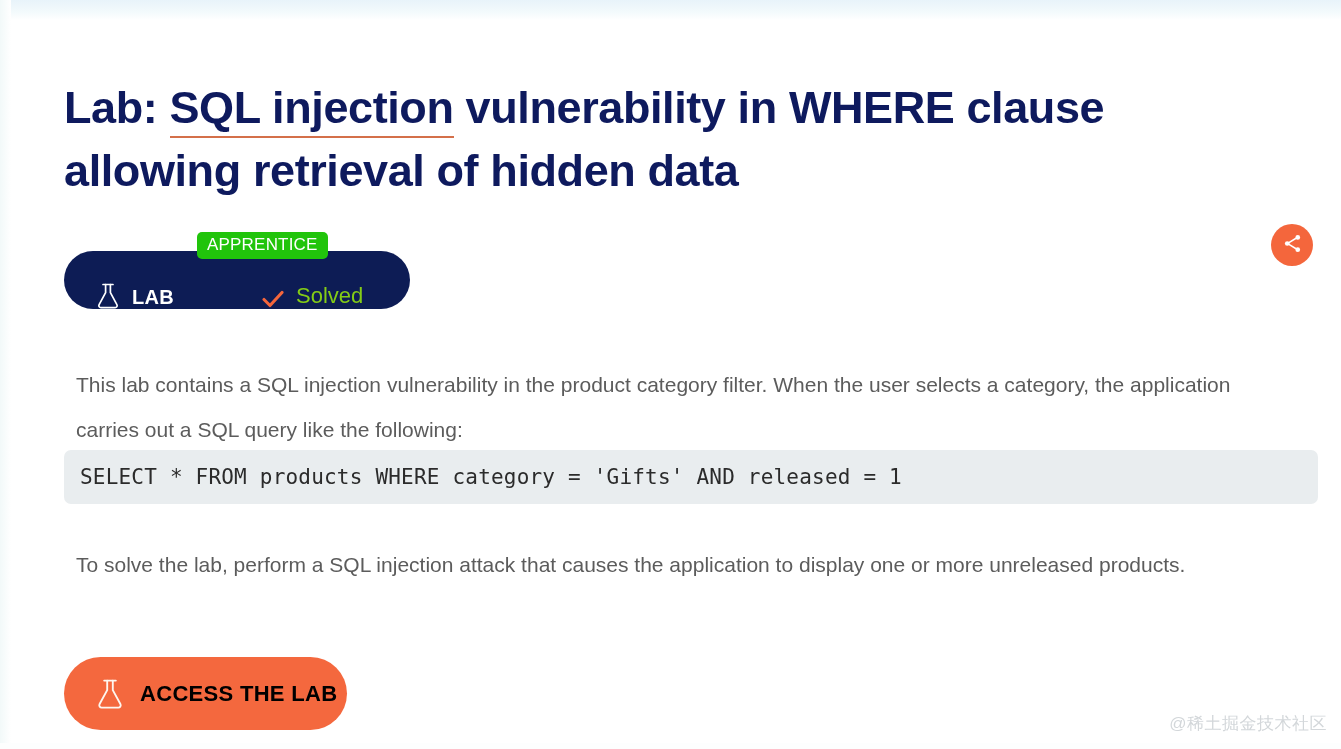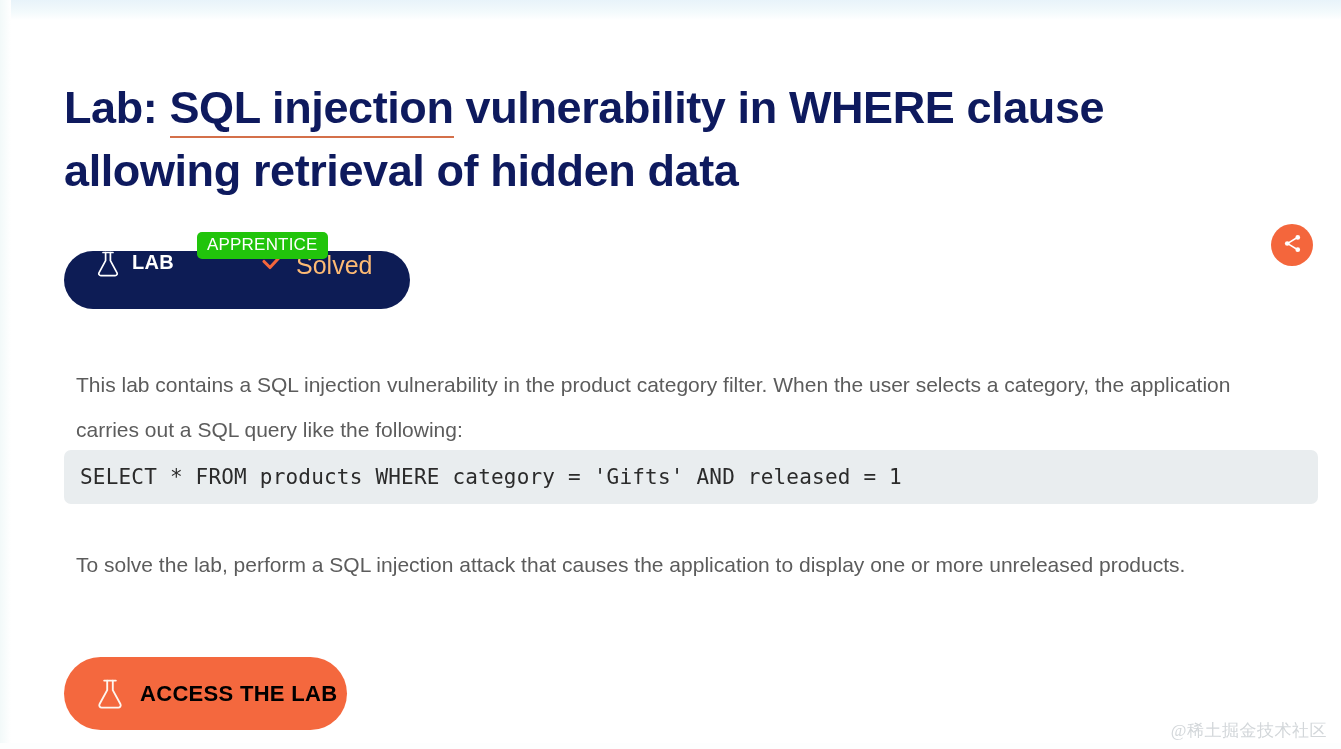--- a/index.html
+++ b/index.html
@@ -70,21 +70,21 @@
     position: absolute;
     left: 64px;
     top: 251px;
     height: 58px;
   }
   .lab-pill {
     height: 58px;
     background: #0d1c55;
     border-radius: 29px;
     display: flex;
-    align-items: flex-start;
+    align-items: flex-end;
     padding: 0 28px 0 32px;
     box-sizing: border-box;
     min-width: 346px;
   }
   .lab-pill .flask-ico {
     width: 24px;
     height: 26px;
     margin-right: 12px;
     display: block;
   }
@@ -95,22 +95,22 @@
     letter-spacing: 0.3px;
   }
   .lab-spacer { width: 88px; }
   .check-ico {
     width: 22px;
     height: 20px;
     margin-right: 12px;
     display: block;
   }
   .solved-word {
-    color: #fdba74;
-    font-size: 25px;
+    color: #84cc16;
+    font-size: 22px;
     font-weight: 400;
   }
   .level-tag {
     position: absolute;
     left: 101px;
     top: -19px;
     background: #21c40b;
     color: #ffffff;
     font-size: 17px;
     font-weight: 400;
@@ -199,24 +199,24 @@
     color: #000000;
     font-size: 22px;
     font-weight: 700;
     letter-spacing: 0.3px;
   }
 
   
   .watermark {
     position: absolute;
     right: 14px;
-    bottom: 7px;
+    bottom: 14px;
     color: #d3d7da;
     font-size: 17px;
-    font-family: Liberation Serif, serif;
+    font-family: Liberation Sans, sans-serif;
     letter-spacing: 0.5px;
     white-space: nowrap;
   }
 </style>
 </head>
 <body>
 
 <div class="page">
 
   <div class="edge-top"></div>

